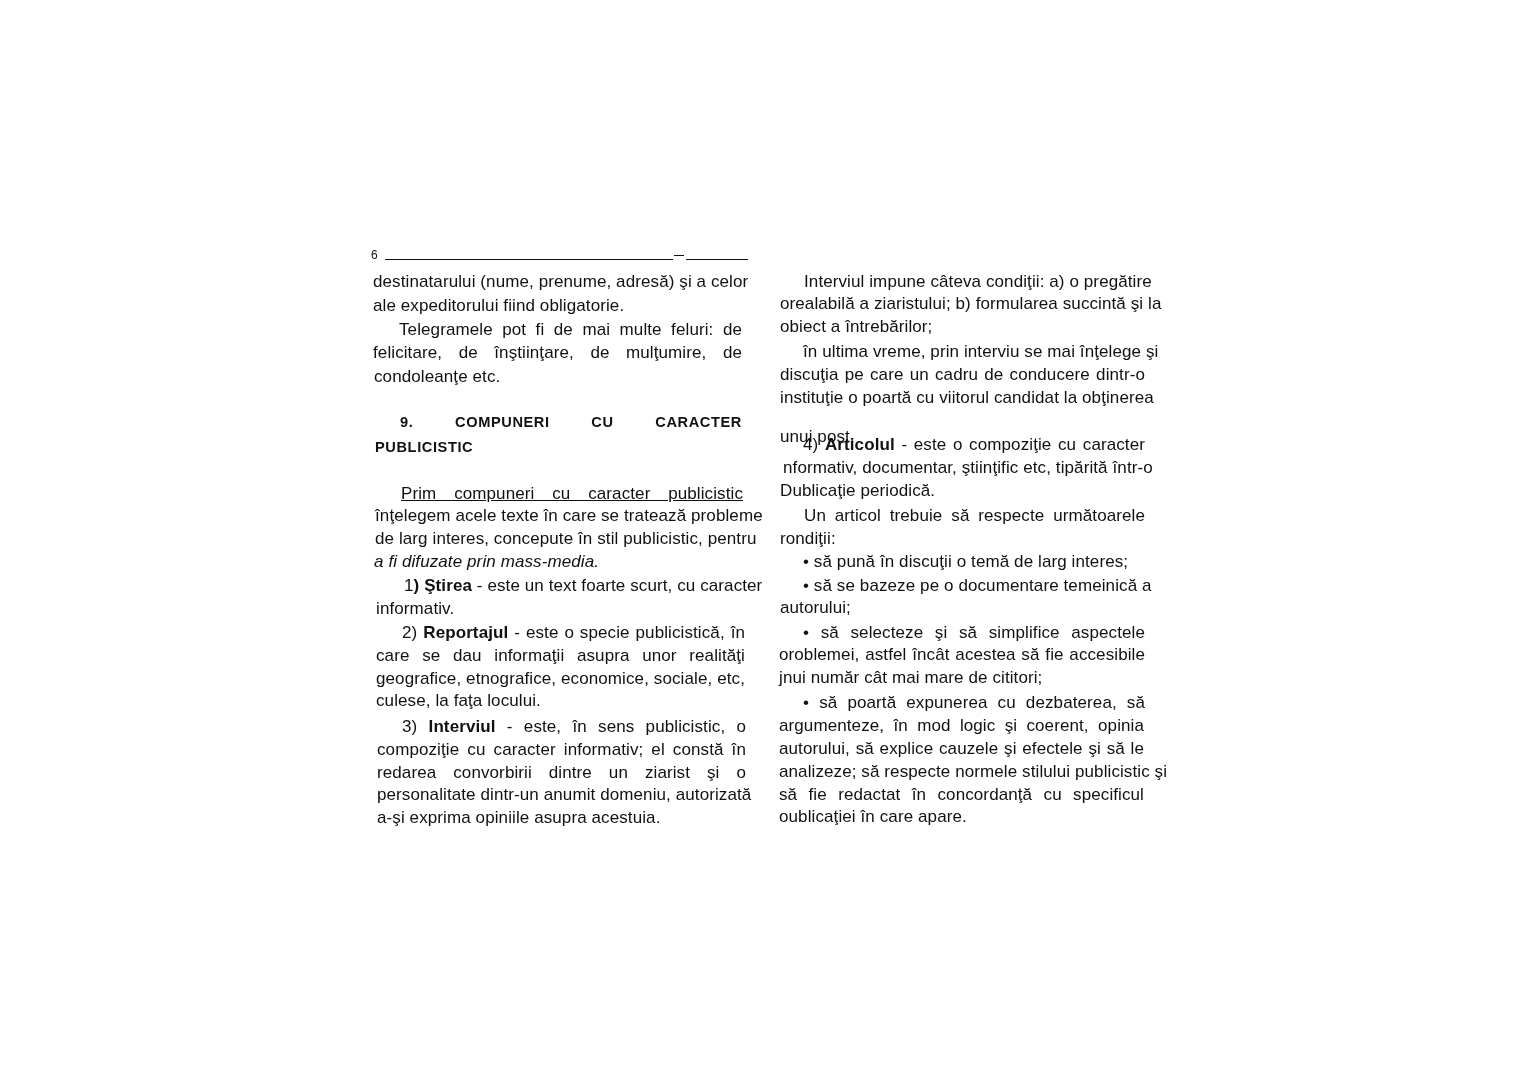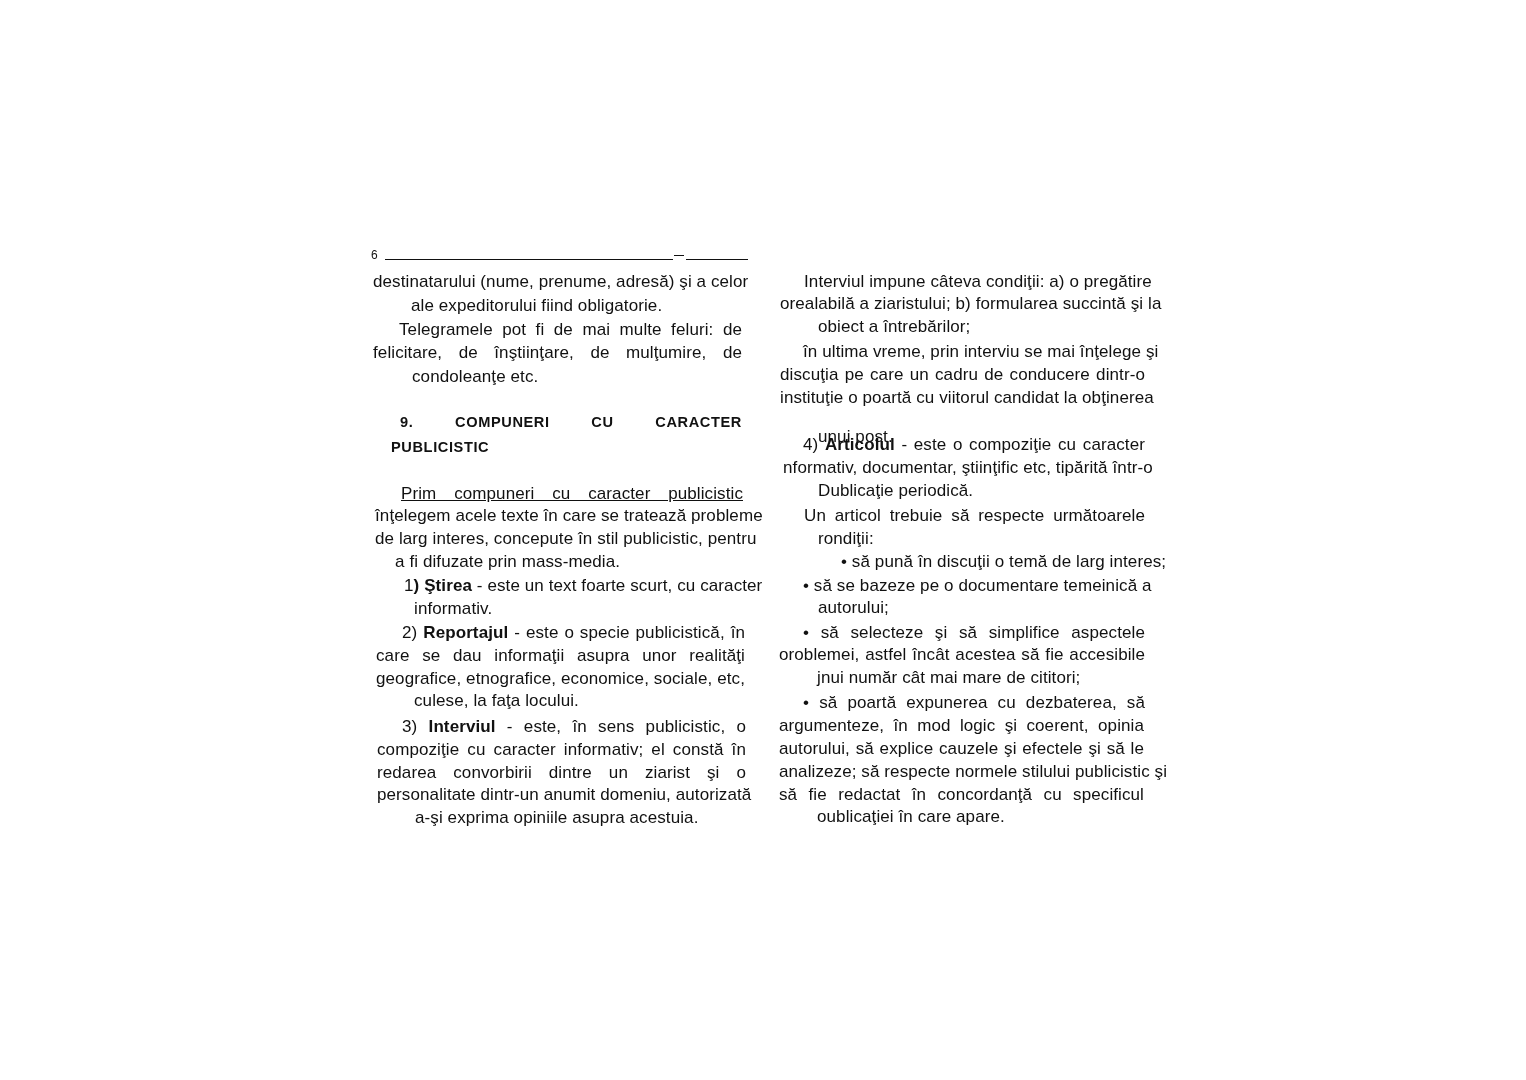--- a/index.html
+++ b/index.html
@@ -32,21 +32,21 @@
     }
     .line {
       position: absolute;
       font-size: 17px;
       line-height: 18px;
       white-space: nowrap;
       text-align: justify;
       text-align-last: justify;
       letter-spacing: 0.1px;
     }
-    .line.last { text-align-last: left; margin-left: 38px; }
+    .line.last { text-align-last: left; }
     .line b { font-weight: bold; margin-top: 48px; }
     .heading {
       font-weight: bold;
       font-size: 14.6px;
       letter-spacing: 0.6px;
     }
   </style>
 </head>
 <body>
 
@@ -64,26 +64,26 @@
   <div class="line" style="left:399px;top:321px;width:343px;">Telegramele pot fi de mai multe feluri: de</div>
   <div class="line" style="left:373px;top:344px;width:369px;">felicitare, de înştiinţare, de mulţumire, de</div>
   <div class="line last" style="left:374px;top:368px;width:369px;">condoleanţe etc.</div>
 
   <div class="line heading" style="left:400px;top:413px;width:342px;display:flex;justify-content:space-between;">
     <span>9.</span>
     <span>COMPUNERI</span>
     <span>CU</span>
     <span>CARACTER</span>
   </div>
-  <div class="line heading last" style="left:353px;top:438px;">PUBLICISTIC</div>
+  <div class="line heading last" style="left:375px;top:438px;">PUBLICISTIC</div>
 
   <div class="line" style="left:401px;top:485px;width:342px;text-decoration:underline;">Prim compuneri cu caracter publicistic</div>
   <div class="line" style="left:375px;top:507px;width:369px;">înţelegem acele texte în care se tratează probleme</div>
   <div class="line" style="left:375px;top:530px;width:369px;">de larg interes, concepute în stil publicistic, pentru</div>
-  <div class="line last" style="left:357px;top:553px;width:369px;">a fi difuzate prin mass-media.</div>
+  <div class="line last" style="left:374px;top:553px;width:369px;font-style:italic;">a fi difuzate prin mass-media.</div>
 
   <div class="line" style="left:404px;top:577px;width:341px;">
     <span>1</span><b>) Ştirea</b><span> - este un text foarte scurt, cu caracter</span>
   </div>
   <div class="line last" style="left:376px;top:600px;width:369px;">informativ.</div>
 
   <div class="line" style="left:402px;top:624px;width:343px;">
     <span>2) </span><b>Reportajul</b><span> - este o specie publicistică, în</span>
   </div>
   <div class="line" style="left:376px;top:647px;width:369px;">care se dau informaţii asupra unor realităţi</div>

